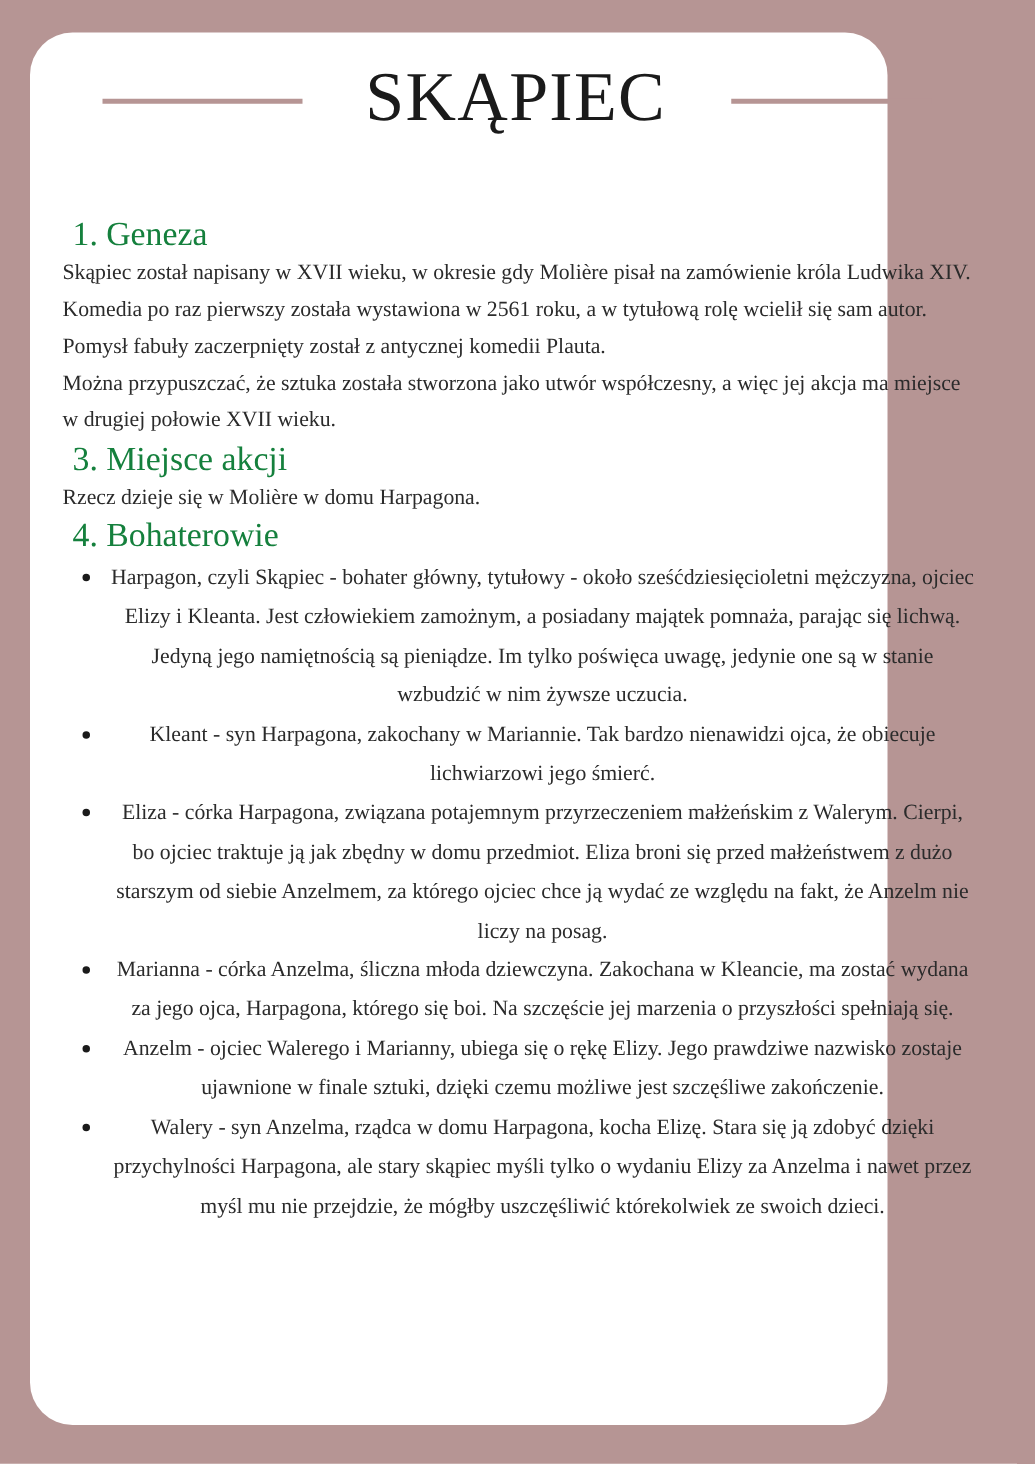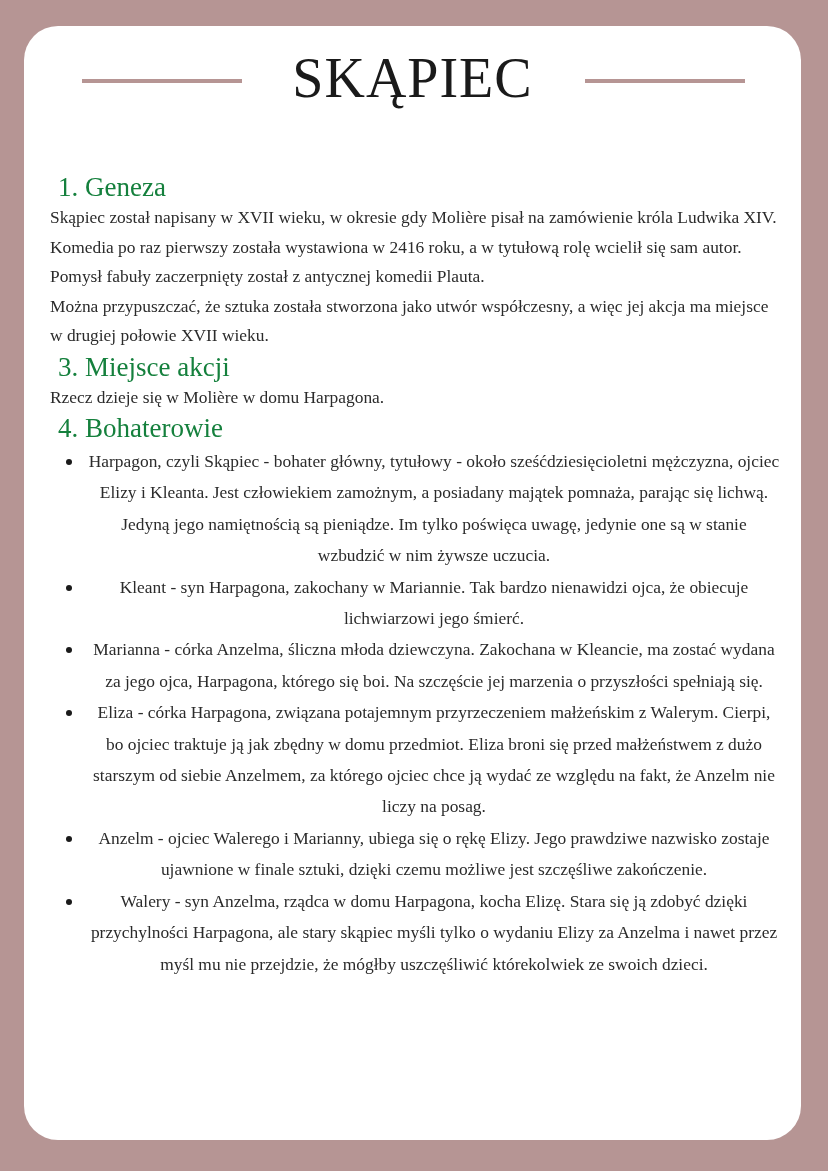--- a/index.html
+++ b/index.html
@@ -12,21 +12,21 @@
       background: #b69594;
       position: relative;
       overflow: hidden;
       font-family: "DejaVu Serif", "Liberation Serif", serif;
       color: #262626;
     }
     .card {
       position: absolute;
       left: 24px;
       top: 26px;
-      width: 777px;
+      width: 686px;
       height: 1114px;
       background: #ffffff;
       border-radius: 34px;
     }
     .title-row {
       position: absolute;
       left: 0;
       top: 0;
       width: 777px;
       height: 110px;
@@ -121,21 +121,21 @@
 <div class="card">
   <div class="title-row">
     <div class="deco-line left"></div>
     <div class="deco-line right"></div>
     <h1 class="title">SKĄPIEC</h1>
   </div>
 
   <div class="content">
     <div class="section">
       <h3 class="section-heading">1. Geneza</h3>
-      <p class="para">Skąpiec został napisany w XVII wieku, w okresie gdy Molière pisał na zamówienie króla Ludwika XIV. Komedia po raz pierwszy została wystawiona w 2416 roku, a w tytułową rolę wcielił się sam autor. Pomysł fabuły zaczerpnięty został z antycznej komedii Plauta.</p>
+      <p class="para">Skąpiec został napisany w XVII wieku, w okresie gdy Molière pisał na zamówienie króla Ludwika XIV. Komedia po raz pierwszy została wystawiona w 2561 roku, a w tytułową rolę wcielił się sam autor. Pomysł fabuły zaczerpnięty został z antycznej komedii Plauta.</p>
     </div>
 
     <div class="section">
       <p class="para">Można przypuszczać, że sztuka została stworzona jako utwór współczesny, a więc jej akcja ma miejsce w drugiej połowie XVII wieku.</p>
     </div>
 
     <div class="section">
       <h3 class="section-heading">3. Miejsce akcji</h3>
       <p class="para">Rzecz dzieje się w Molière w domu Harpagona.</p>
     </div>
@@ -146,25 +146,25 @@
         <li>
           <span class="bullet"></span>
           <span>Harpagon, czyli Skąpiec - bohater główny, tytułowy - około sześćdziesięcioletni mężczyzna, ojciec Elizy i Kleanta. Jest człowiekiem zamożnym, a posiadany majątek pomnaża, parając się lichwą. Jedyną jego namiętnością są pieniądze. Im tylko poświęca uwagę, jedynie one są w stanie wzbudzić w nim żywsze uczucia.</span>
         </li>
         <li>
           <span class="bullet"></span>
           <span>Kleant - syn Harpagona, zakochany w Mariannie. Tak bardzo nienawidzi ojca, że obiecuje lichwiarzowi jego śmierć.</span>
         </li>
         <li>
           <span class="bullet"></span>
-          <span>Marianna - córka Anzelma, śliczna młoda dziewczyna. Zakochana w Kleancie, ma zostać wydana za jego ojca, Harpagona, którego się boi. Na szczęście jej marzenia o przyszłości spełniają się.</span>
+          <span>Eliza - córka Harpagona, związana potajemnym przyrzeczeniem małżeńskim z Walerym. Cierpi, bo ojciec traktuje ją jak zbędny w domu przedmiot. Eliza broni się przed małżeństwem z dużo starszym od siebie Anzelmem, za którego ojciec chce ją wydać ze względu na fakt, że Anzelm nie liczy na posag.</span>
         </li>
         <li>
           <span class="bullet"></span>
-          <span>Eliza - córka Harpagona, związana potajemnym przyrzeczeniem małżeńskim z Walerym. Cierpi, bo ojciec traktuje ją jak zbędny w domu przedmiot. Eliza broni się przed małżeństwem z dużo starszym od siebie Anzelmem, za którego ojciec chce ją wydać ze względu na fakt, że Anzelm nie liczy na posag.</span>
+          <span>Marianna - córka Anzelma, śliczna młoda dziewczyna. Zakochana w Kleancie, ma zostać wydana za jego ojca, Harpagona, którego się boi. Na szczęście jej marzenia o przyszłości spełniają się.</span>
         </li>
         <li>
           <span class="bullet"></span>
           <span>Anzelm - ojciec Walerego i Marianny, ubiega się o rękę Elizy. Jego prawdziwe nazwisko zostaje ujawnione w finale sztuki, dzięki czemu możliwe jest szczęśliwe zakończenie.</span>
         </li>
         <li>
           <span class="bullet"></span>
           <span>Walery - syn Anzelma, rządca w domu Harpagona, kocha Elizę. Stara się ją zdobyć dzięki przychylności Harpagona, ale stary skąpiec myśli tylko o wydaniu Elizy za Anzelma i nawet przez myśl mu nie przejdzie, że mógłby uszczęśliwić którekolwiek ze swoich dzieci.</span>
         </li>
       </ul>

